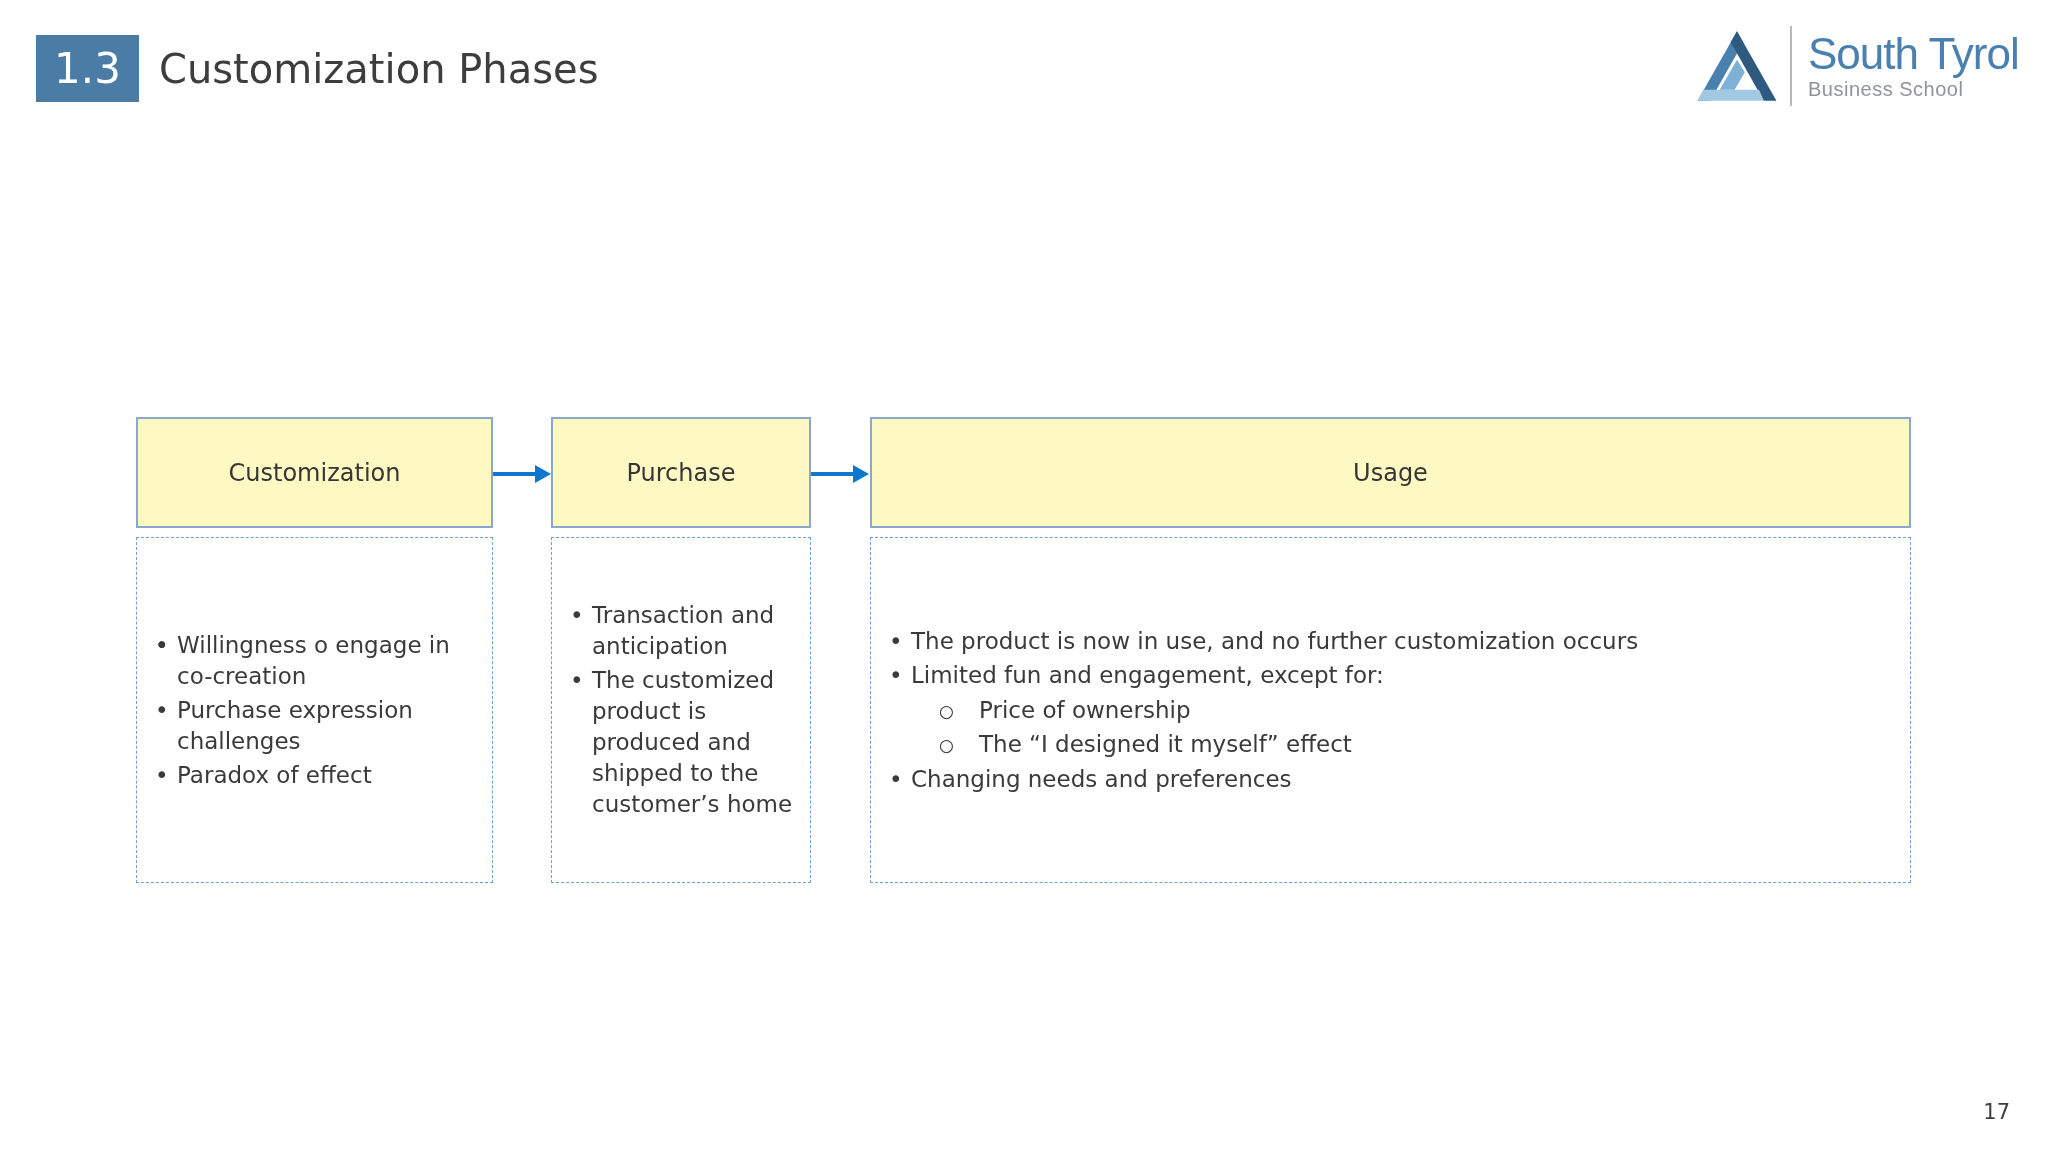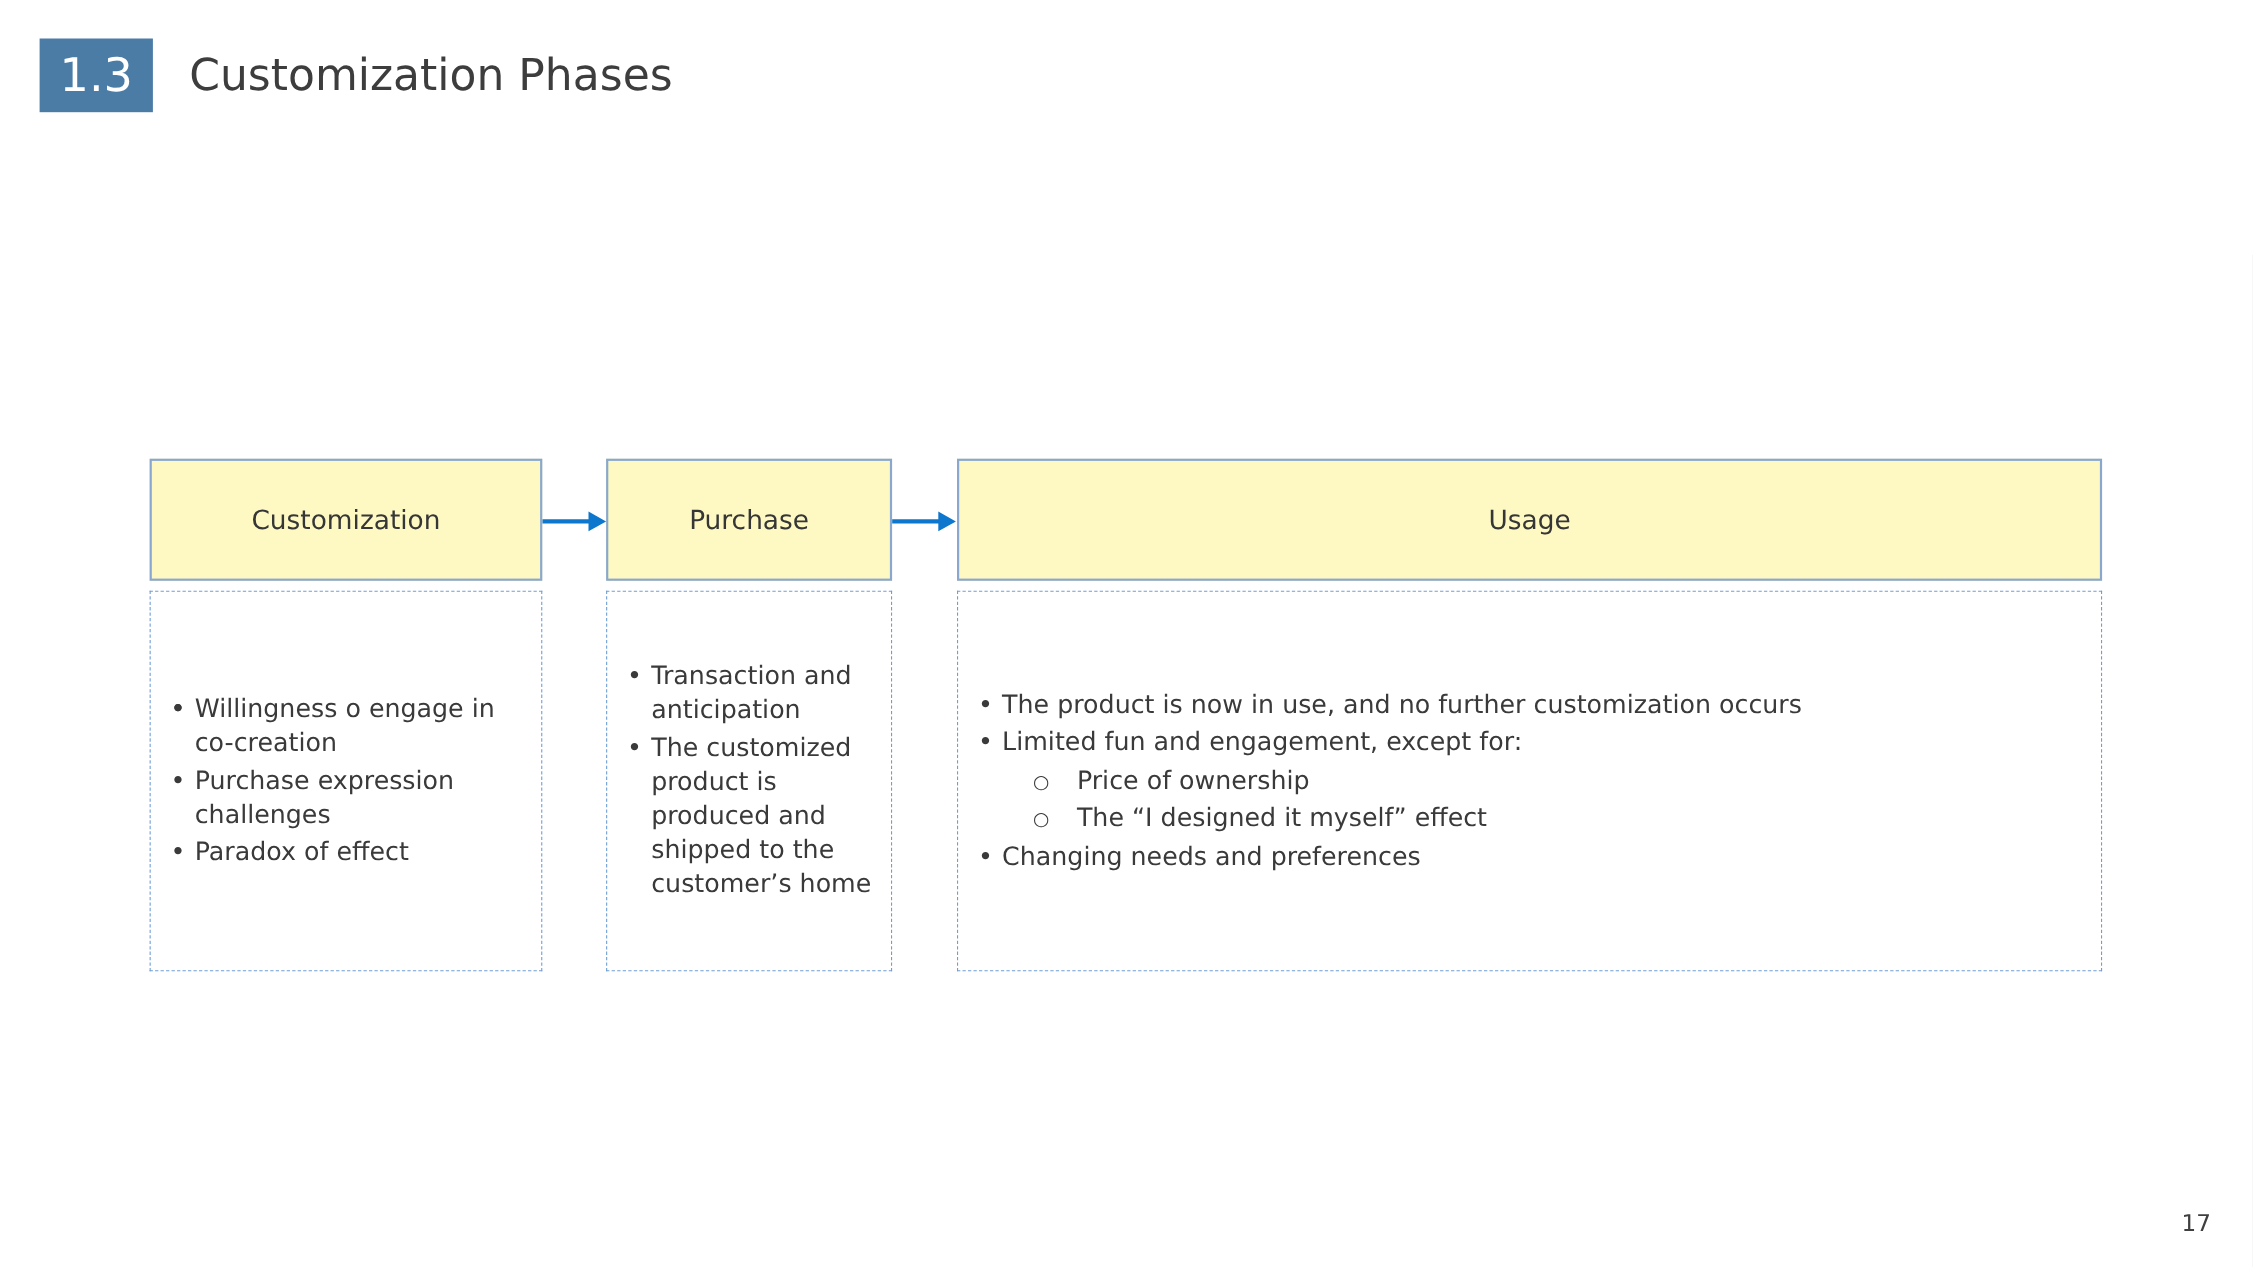--- a/index.html
+++ b/index.html
@@ -11,21 +11,21 @@
   }
 
   
   .badge {
     position:absolute; left:36px; top:35px; width:103px; height:67px;
     background:var(--accent-blue,#4a7ca6); color:#ffffff;
     display:flex; align-items:center; justify-content:center;
     font-size:42px;
   }
   .title {
-    position:absolute; left:172px; top:35px; height:67px;
+    position:absolute; left:159px; top:35px; height:67px;
     display:flex; align-items:center;
     font-size:40px; color:#3d3d3d; letter-spacing:0;
   }
 
   
   .logo { position:absolute; left:1696px; top:26px; display:flex; align-items:center; }
   .logo svg { display:block; }
   .logo-divider { width:2px; height:80px; background:#b4bac0; margin:0 16px 0 12px; }
   .logo-name { font-family:"Liberation Sans",sans-serif; font-size:44px; color:#4a80b0; line-height:1.05; letter-spacing:-1px; }
   .logo-sub  { font-family:"Liberation Sans",sans-serif; font-size:20px; color:#8d949b; letter-spacing:0.5px; margin-top:1px; }
@@ -63,20 +63,33 @@
   .page-num { position:absolute; right:38px; bottom:28px; font-size:21px; color:#3f3f3f; }
 </style>
 </head>
 <body>
 
 <div class="slide">
 
   <div class="badge">1.3</div>
   <div class="title">Customization Phases</div>
 
+  <div class="logo">
+    <svg width="82" height="76" viewBox="0 0 104 92">
+      <polygon points="52,2 60,16 18,90 2,90" fill="#4a80ad"></polygon>
+      <polygon points="52,2 102,90 86,90 44,16" fill="#2e5a80"></polygon>
+      <polygon points="2,90 86,90 80,76 10,76" fill="#a3c9e2"></polygon>
+      <polygon points="30,76 52,38 62,54 49,76" fill="#7fb0d6"></polygon>
+    </svg>
+    <div class="logo-divider"></div>
+    <div class="logo-text">
+      <div class="logo-name">South Tyrol</div>
+      <div class="logo-sub">Business School</div>
+    </div>
+  </div>
 
   <div class="col col1">
     <div class="phase-box">Customization</div>
     <div class="phase-body">
       <ul class="bullets">
         <li><span class="b">•</span></li>
         <li><span class="b">•</span><span>Willingness o engage in co-creation</span></li>
         <li><span class="b">•</span><span>Purchase expression challenges</span></li>
         <li><span class="b">•</span><span>Paradox of effect</span></li>
       </ul>

